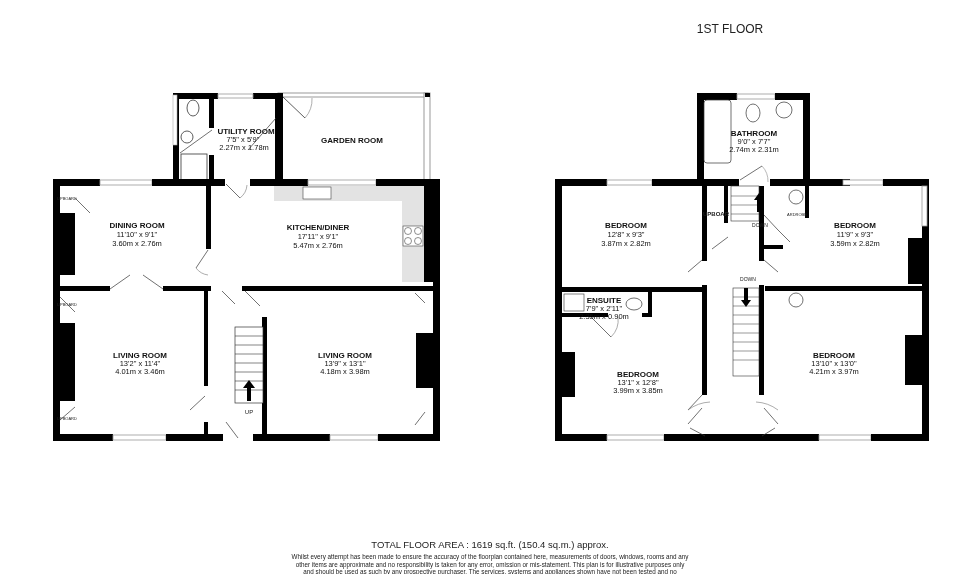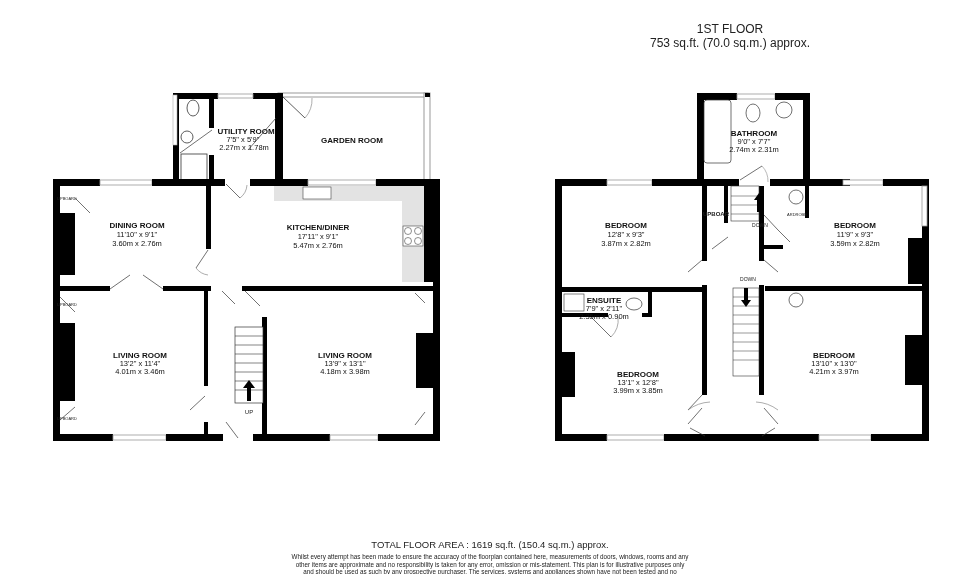--- a/index.html
+++ b/index.html
@@ -18,21 +18,20 @@
   .footer .disc { font-size: 6.3px; line-height: 7.6px; color: #222; display: block; }
   .footer .made { font-size: 6.3px; color: #222; display: block; }
 </style>
 </head>
 <body>
 
 <div class="floor-header" id="gf-header">
 </div>
 <div class="floor-header" id="ff-header">
   <span class="t">1ST FLOOR</span>
-  <span class="t">753 sq.ft. (70.0 sq.m.) approx.</span>
 </div>
 
 <svg id="plan" width="980" height="574" viewBox="0 0 980 574" xmlns="http://www.w3.org/2000/svg">
 
   <g>
 
     <g>
       <rect x="278" y="93" width="150" height="4" fill="#fff" stroke="#999" stroke-width="1"></rect>
       <rect x="424" y="93" width="6" height="90" fill="#fff" stroke="#999" stroke-width="1"></rect>
       <rect x="425" y="93" width="5" height="4" fill="#000"></rect>

